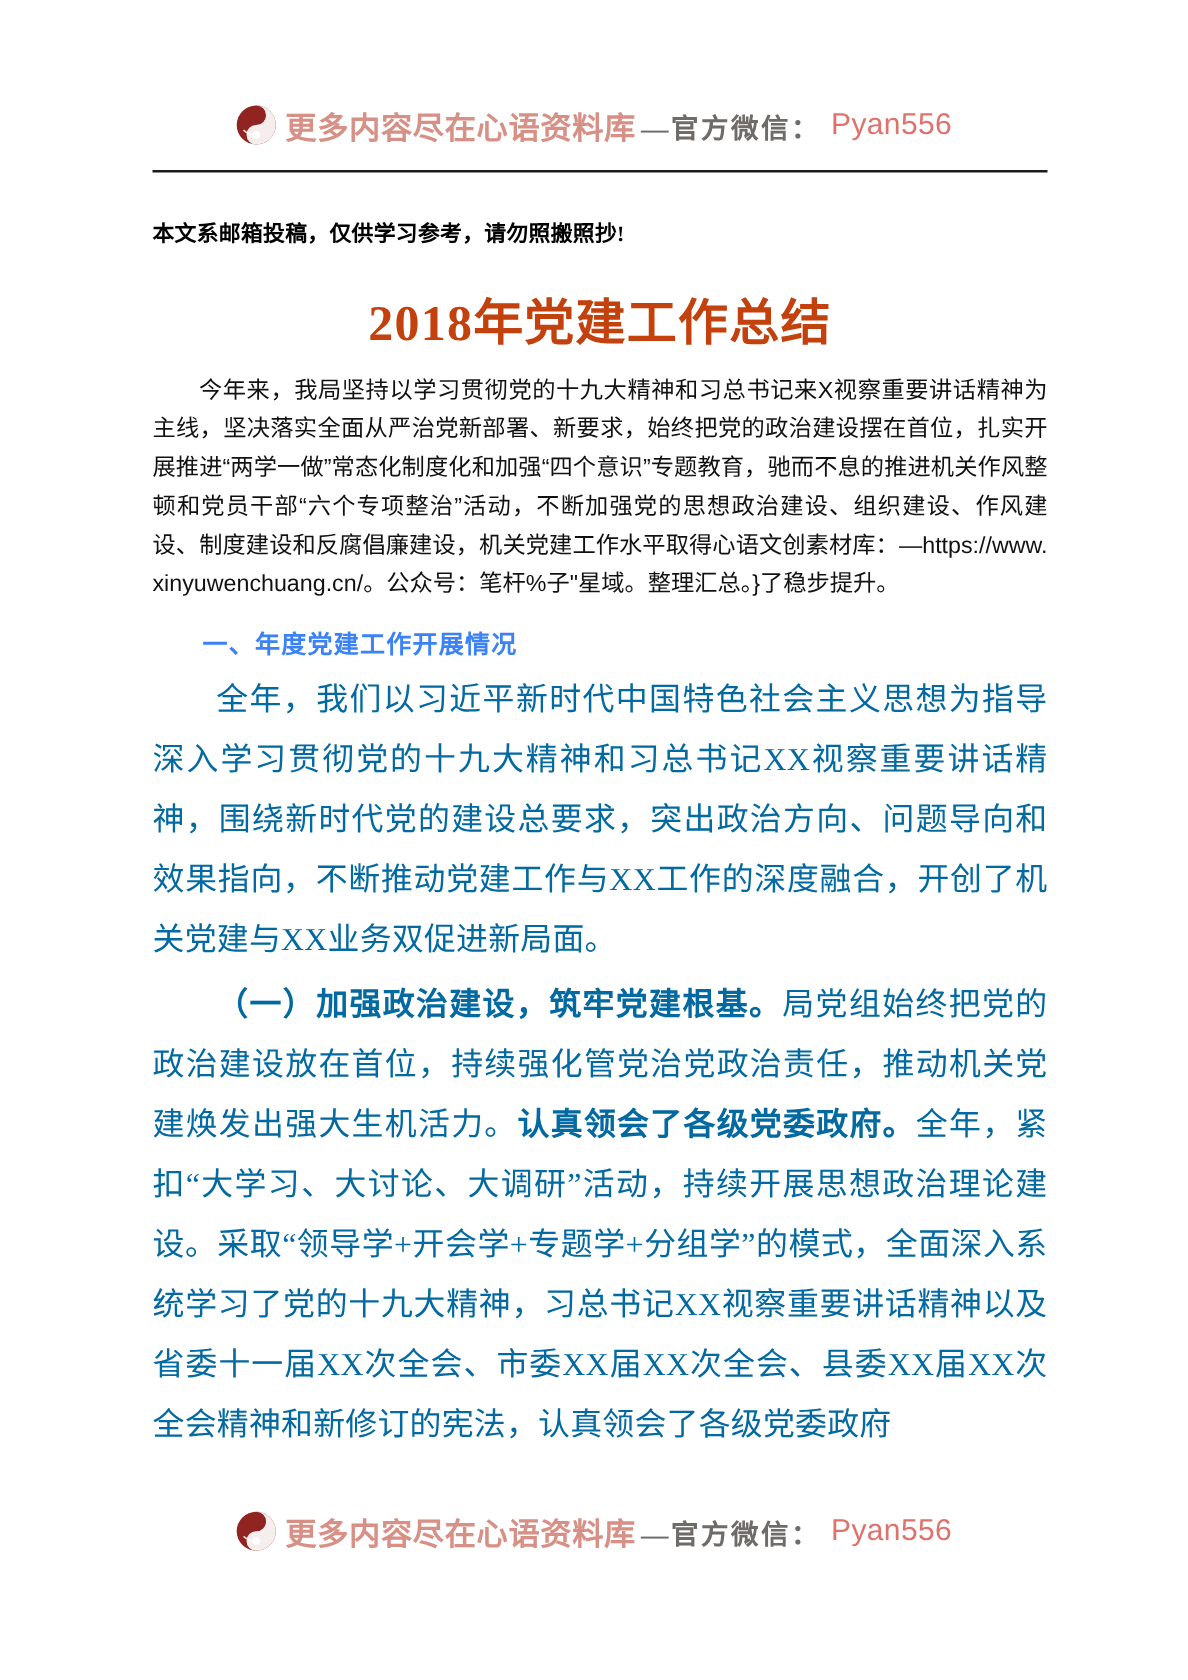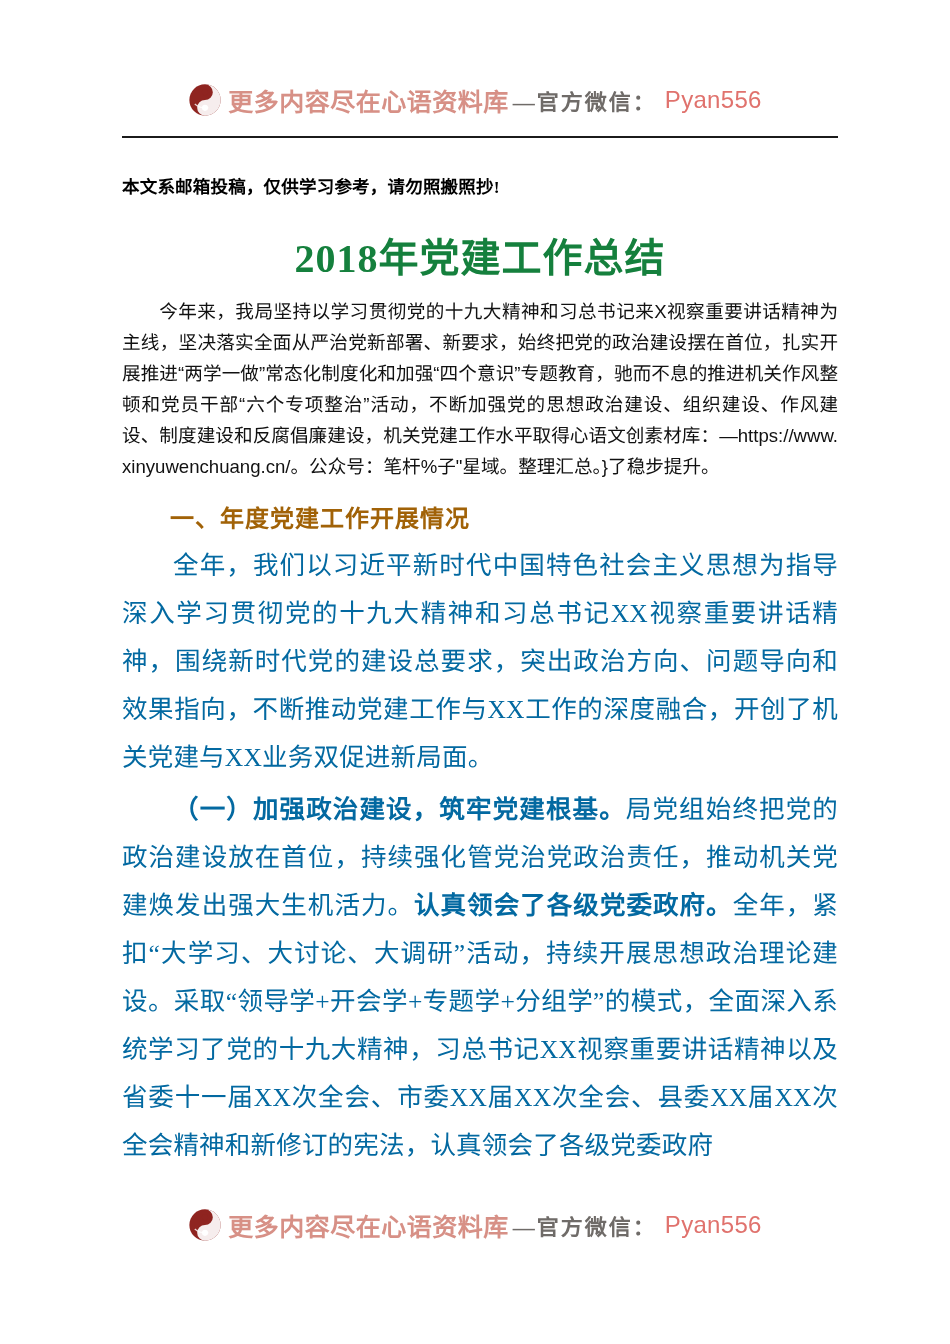--- a/index.html
+++ b/index.html
@@ -106,21 +106,21 @@
     position: absolute;
     left: 122px;
     top: 206px;
     width: 716px;
     text-align: center;
     font-family: "Liberation Serif", "DejaVu Serif", serif;
     font-weight: 700;
     font-size: 40px;
     line-height: 1.3;
     letter-spacing: 1px;
-    color: #15803d;
+    color: #c2410c;
   }
 
   
   .content {
     position: absolute;
     left: 122px;
     top: 296px;
     width: 716px;
   }
 
@@ -137,26 +137,26 @@
     color: #111;
     word-break: break-all;
   }
   .p-intro .url {
     font-family: "Liberation Sans", "DejaVu Sans", sans-serif;
   }
 
   .heading-1 {
     font-family: "Liberation Sans", "DejaVu Sans", sans-serif;
     font-weight: 700;
-    font-size: 24px;
+    font-size: 20px;
     line-height: 1.4;
     margin: 20px 0 6px 0;
     text-indent: 2em;
     letter-spacing: 1px;
-    color: #a16207;
+    color: #3b82f6;
   }
 
   .p-body {
     font-family: "Liberation Serif", "DejaVu Serif", serif;
     font-size: 25.5px;
     line-height: 48px;
     text-align: justify;
     text-justify: inter-ideograph;
     text-indent: 2em;
     margin: 4px 0 0 0;

